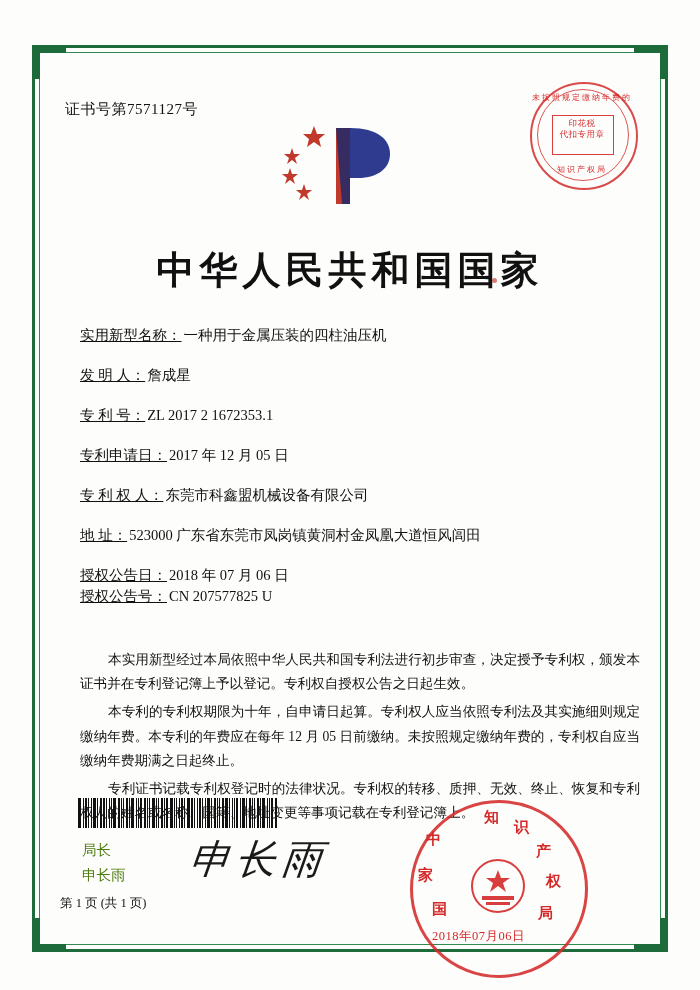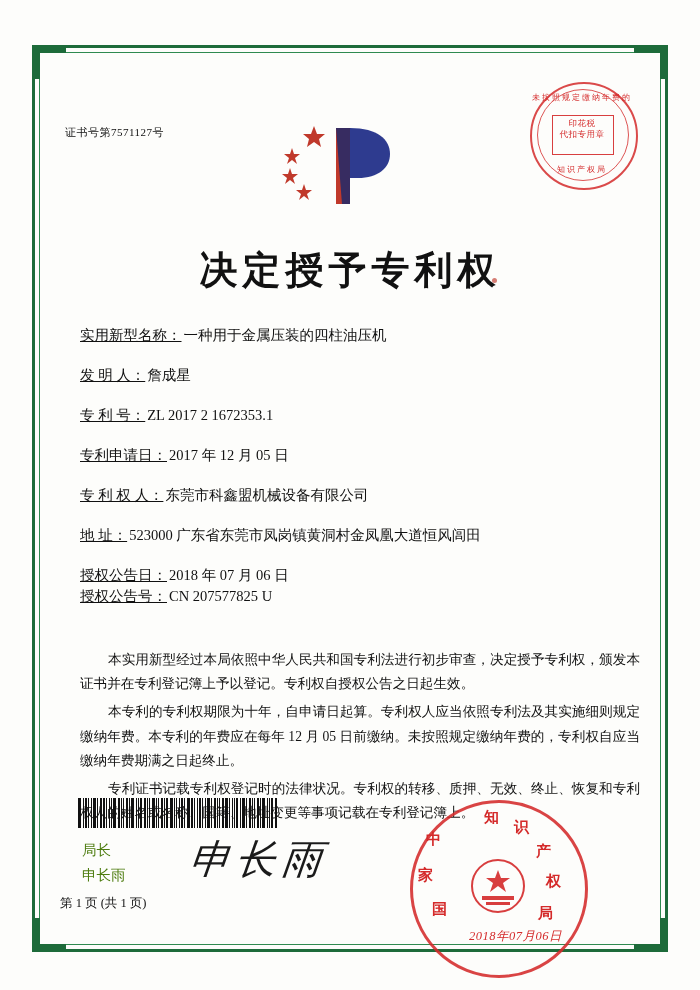--- a/index.html
+++ b/index.html
@@ -52,22 +52,22 @@
   
   .content {
     position: absolute;
     left: 60px; top: 70px;
     width: 580px;
     height: 850px;
   }
 
   .cert-no {
     position: absolute;
-    left: 5px; top: 55px;
-    font-size: 11px;
+    left: 5px; top: 30px;
+    font-size: 15px;
     letter-spacing: 0.5px;
     color: #111;
   }
 
   
   .logo {
     position: absolute;
     left: 218px; top: 48px;
     width: 128px; height: 90px;
   }
@@ -253,25 +253,24 @@
     position: absolute;
     color: #d42a2a;
     font-size: 15px;
     font-weight: bold;
     font-family: "Liberation Serif", serif;
   }
   .seal-main .date {
     position: absolute;
     left: 22px; top: 128px;
     width: 130px;
-    text-align: right;
+    text-align: left;
     color: #d42a2a;
     font-size: 12.5px;
     letter-spacing: .5px;
-    font-style: italic;
   }
 
   
   .footer {
     position: absolute;
     left: 0; bottom: 8px;
     width: 580px;
     text-align: left;
     font-size: 12.5px;
     color: #111;
@@ -312,21 +311,21 @@
       <div class="ring2"></div>
       <div class="arc top">未按照规定缴纳年费的</div>
       <div class="box"></div>
       <div class="txt">
         <span>印花税</span><br>
         <span>代扣专用章</span>
       </div>
       <div class="arc bot">知识产权局</div>
     </div>
 
-    <div class="main-title">决定授予专利权</div>
+    <div class="main-title">中华人民共和国国家</div>
     <div class="title-dot"></div>
 
     <div class="fields">
 
       <div class="field-row">
         <span class="field-label">实用新型名称：</span>
         <span class="field-value">一种用于金属压装的四柱油压机</span>
       </div>
 
       <div class="field-row">

